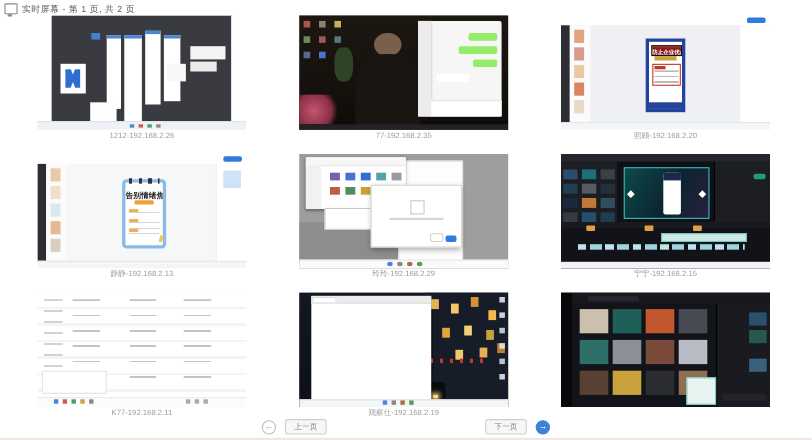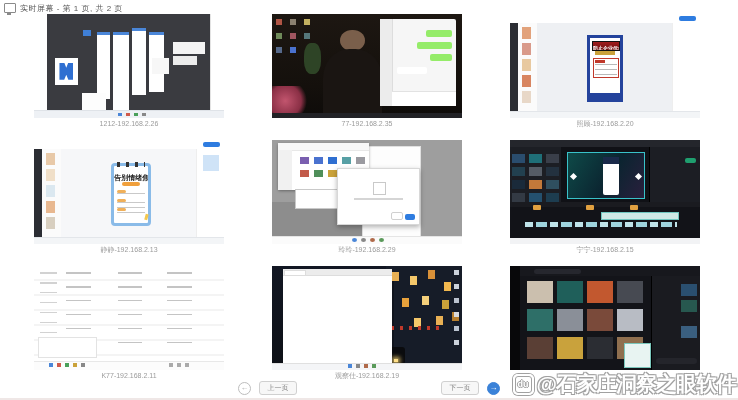--- a/index.html
+++ b/index.html
@@ -399,19 +399,15 @@
   </div>
 
   <div class="pager">
     <span class="circ prev">←</span>
     <button class="pbtn">上一页</button>
     <span class="pager-gap"></span>
     <button class="pbtn">下一页</button>
     <span class="circ next">→</span>
   </div>
 
-  <div class="watermark">
-    <span class="wm-logo">du</span>
-    <span class="wm-text">@石家庄洞察之眼软件</span>
-  </div>
 
   <div class="bottom-edge"></div>
 </div>
 
 </body></html>

